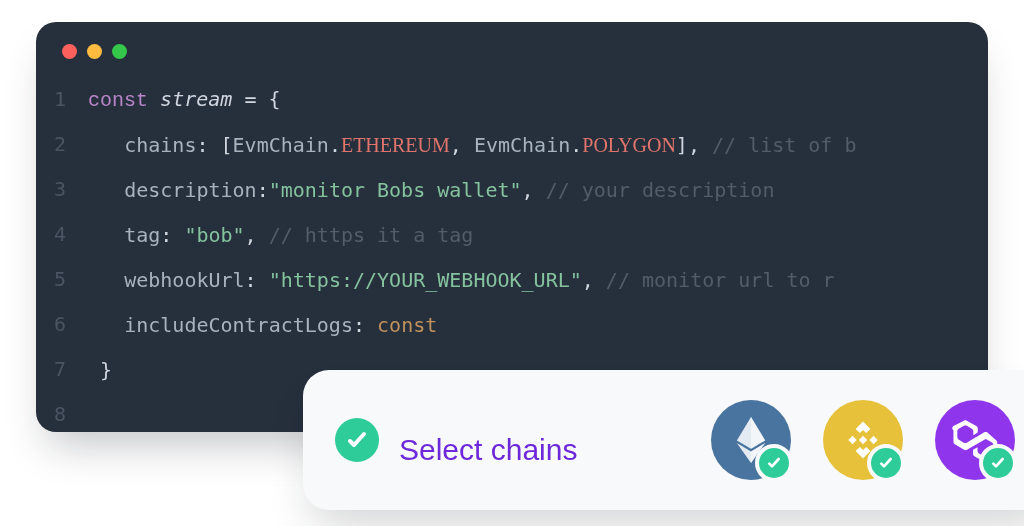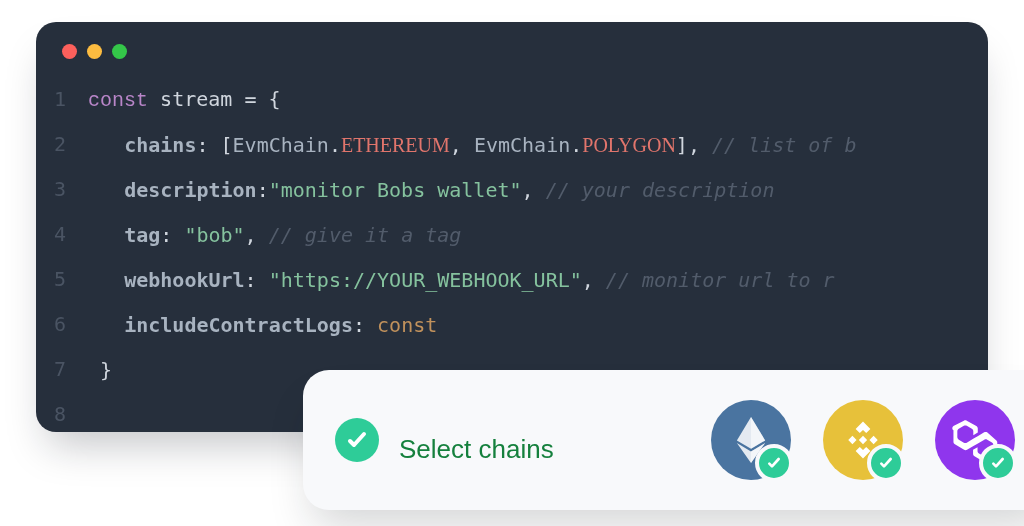--- a/index.html
+++ b/index.html
@@ -25,39 +25,39 @@
     background:var(--bg);border-radius:20px;
     box-shadow:0 24px 40px -12px rgba(20,25,35,.25);
     overflow:hidden;
   }
   .winbar{display:flex;gap:10px;padding:22px 26px 10px;}
   .dot{width:15px;height:15px;border-radius:50%;}
   .code{display:flex;padding:8px 0 0 10px;font-size:20px;line-height:45px;white-space:pre;overflow:hidden;}
   .gutter{color:var(--gutter);text-align:right;padding:0 22px 0 8px;user-select:none;}
   .src{color:var(--fg);}
   .tok-kw{color:var(--kw);font-family:Liberation Mono, monospace;}
-  .tok-id{color:var(--fg2);}
+  .tok-id{color:var(--fg2);font-style:italic;}
   .tok-op{color:var(--fg2);}
-  .tok-key{color:var(--fg);font-weight:bold;}
+  .tok-key{color:var(--fg);}
   .tok-class{color:var(--fg);}
   .tok-enum{color:var(--enum);font-family:Liberation Serif, serif;}
   .tok-str{color:var(--str);}
   .tok-bool{color:var(--bool);}
-  .tok-com{color:var(--comment);font-style:italic;}
+  .tok-com{color:var(--comment);}
 
   .card{
     position:absolute;left:303px;top:370px;width:692px;height:140px;
     background:#f8f9fb;border-radius:26px;
     box-shadow:0 26px 44px -10px rgba(20,25,35,.18);
     display:flex;align-items:center;padding:0 32px;gap:20px;
     font-family:-apple-system,Segoe UI,Helvetica,Arial,sans-serif;
   }
   .chk{width:44px;height:44px;border-radius:50%;background:var(--check);display:flex;align-items:center;justify-content:center;}
   .chk svg{width:24px;height:24px;stroke:#fff;stroke-width:4;fill:none;stroke-linecap:round;stroke-linejoin:round;}
-  .card-label{font-size:26px;color:#15803d;flex:0 0 auto;margin-right:20px;margin-top:19px;}
+  .card-label{font-size:30px;color:#6d28d9;flex:0 0 auto;margin-right:20px;margin-top:19px;}
   .spacer{flex:1;}
   .chain{position:relative;width:80px;height:80px;border-radius:50%;display:flex;align-items:center;justify-content:center;margin-right:12px;}
   .chain .badge{position:absolute;right:-2px;bottom:-2px;width:30px;height:30px;border-radius:50%;background:var(--check);border:4px solid #f8f9fb;display:flex;align-items:center;justify-content:center;}
   .chain .badge svg{width:16px;height:16px;stroke:#fff;stroke-width:4;fill:none;stroke-linecap:round;stroke-linejoin:round;}
   .chain.eth{background:#4a74a0;}
   .chain.bnb{background:#e7c13a;}
   .chain.poly{background:#8f36ed;}
   .chain svg.logo{width:46px;height:46px;}
 </style>
 </head>
@@ -76,21 +76,21 @@
 <span>2</span>
 <span>3</span>
 <span>4</span>
 <span>5</span>
 <span>6</span>
 <span>7</span>
 <span>8</span></div>
       <div class="src"><span class="tok-kw">const</span> <span class="tok-id">stream</span><span class="tok-op"> = </span><span class="tok-op">{</span>
    <span class="tok-key">chains</span><span class="tok-op">: [</span><span class="tok-class">EvmChain</span><span class="tok-op">.</span><span class="tok-enum">ETHEREUM</span><span class="tok-op">, </span><span class="tok-class">EvmChain</span><span class="tok-op">.</span><span class="tok-enum">POLYGON</span><span class="tok-op">], </span><span class="tok-com">// list of b</span>
    <span class="tok-key">description</span><span class="tok-op">:</span><span class="tok-str">"monitor Bobs wallet"</span><span class="tok-op">, </span><span class="tok-com">// your description</span>
-   <span class="tok-key">tag</span><span class="tok-op">: </span><span class="tok-str">"bob"</span><span class="tok-op">, </span><span class="tok-com">// give it a tag</span>
+   <span class="tok-key">tag</span><span class="tok-op">: </span><span class="tok-str">"bob"</span><span class="tok-op">, </span><span class="tok-com">// https it a tag</span>
    <span class="tok-key">webhookUrl</span><span class="tok-op">: </span><span class="tok-str">"https://YOUR_WEBHOOK_URL"</span><span class="tok-op">, </span><span class="tok-com">// monitor url to r</span>
    <span class="tok-key">includeContractLogs</span><span class="tok-op">: </span><span class="tok-bool">const</span>
  <span class="tok-op">}</span>
 </div>
     </div>
   </div>
 
   <div class="card">
     <div class="chk">
       <svg viewBox="0 0 24 24">

